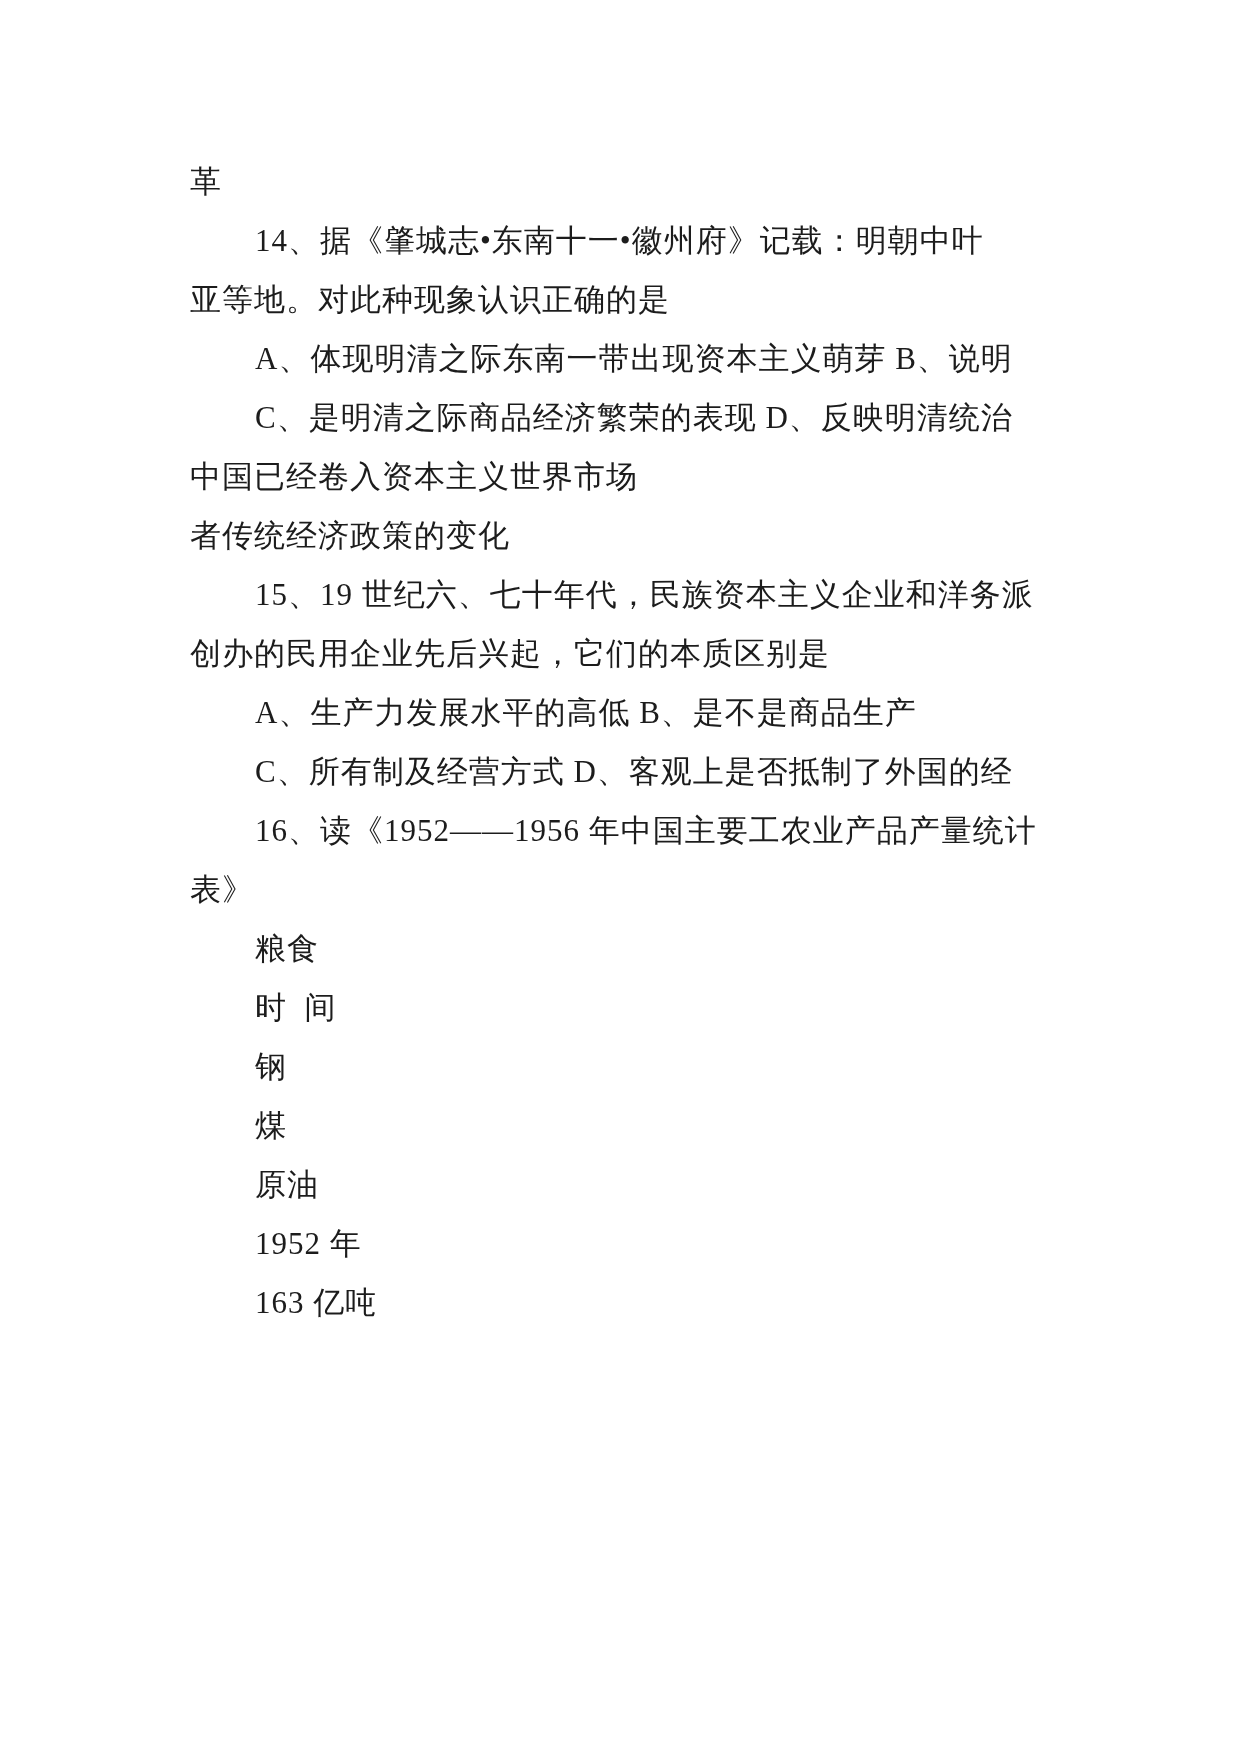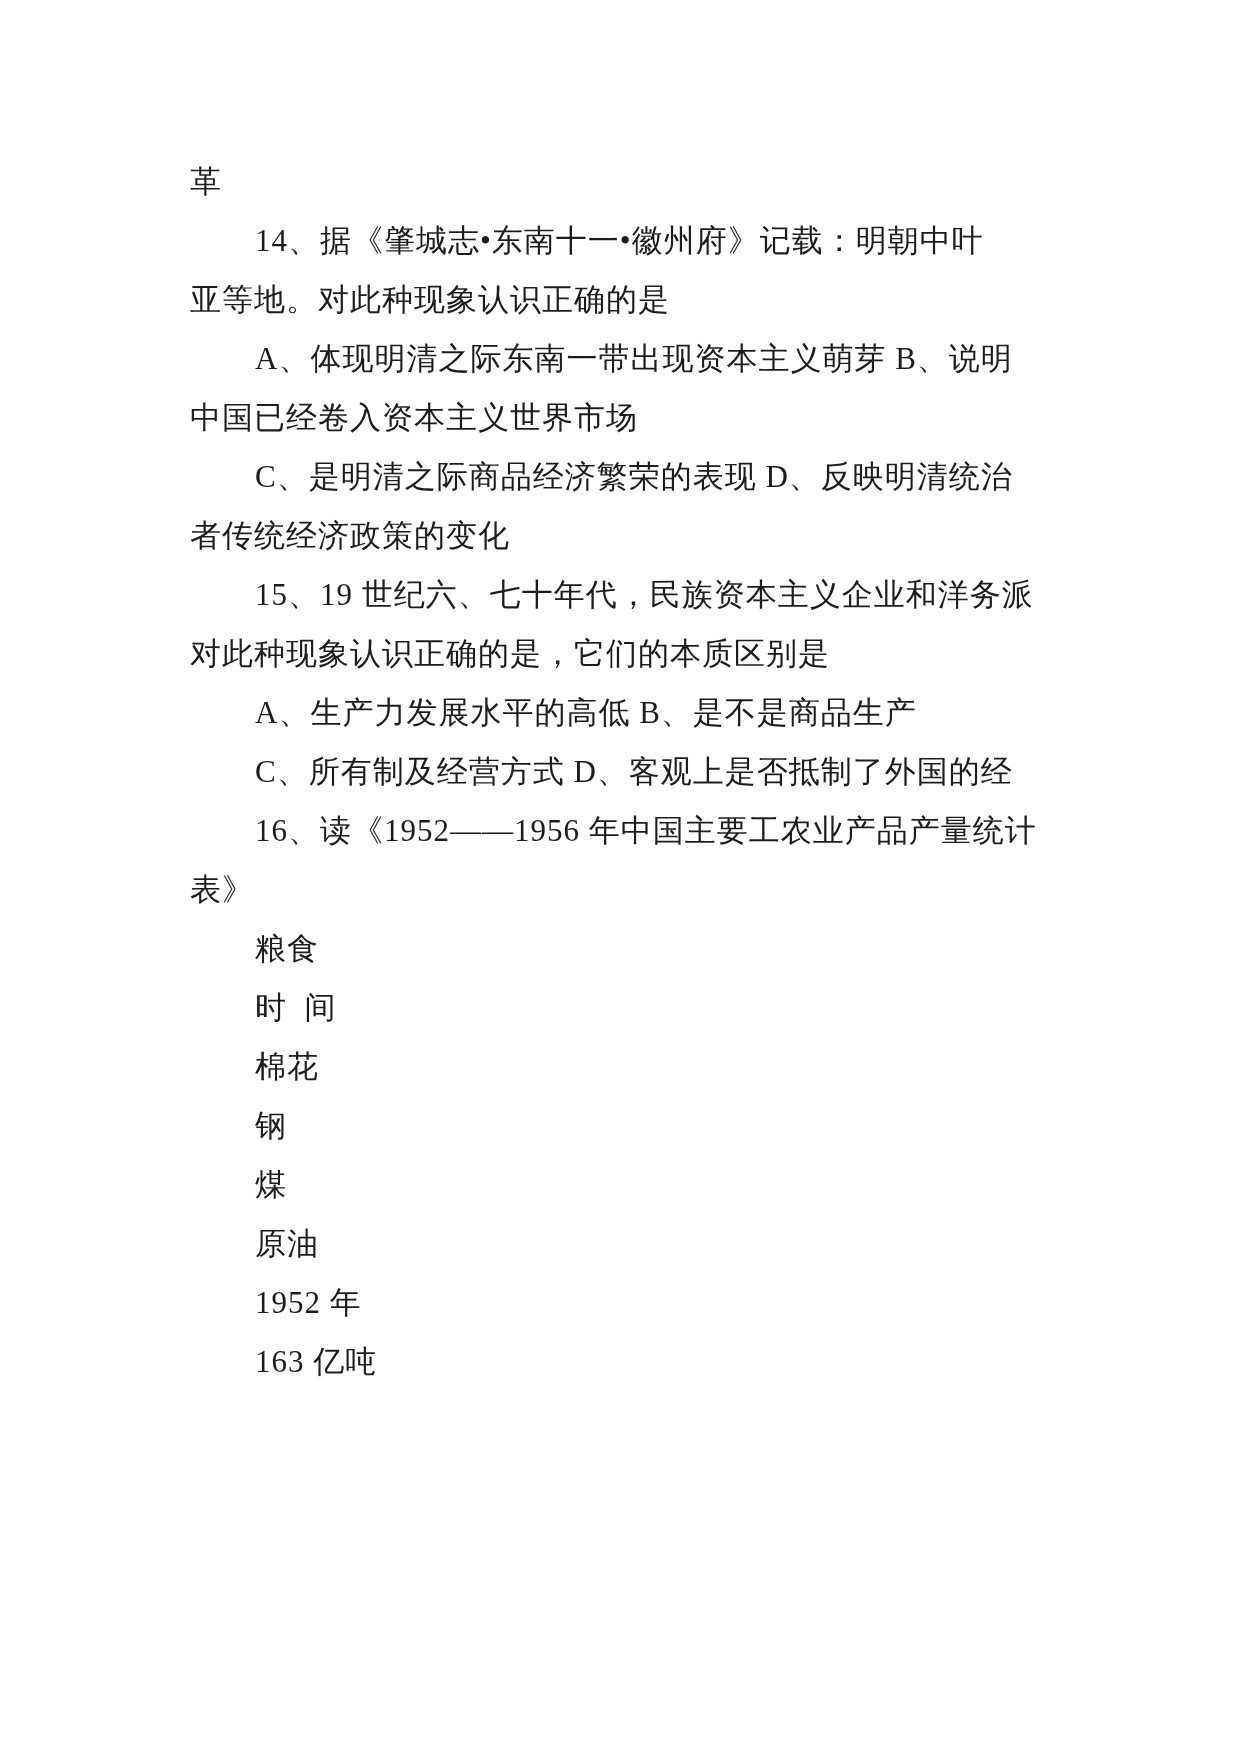--- a/index.html
+++ b/index.html
@@ -36,31 +36,30 @@
 </style>
 </head>
 <body>
 
 <div class="page">
   <div class="text-block">
     <div class="line">革</div>
     <div class="line indent">14、据《肇城志•东南十一•徽州府》记载：明朝中叶</div>
     <div class="line">亚等地。对此种现象认识正确的是</div>
     <div class="line indent">A、体现明清之际东南一带出现资本主义萌芽 B、说明</div>
+    <div class="line indent">C、是明清之际商品经济繁荣的表现 D、反映明清统治</div>
     <div class="line">中国已经卷入资本主义世界市场</div>
-    <div class="line indent">C、是明清之际商品经济繁荣的表现 D、反映明清统治</div>
     <div class="line">者传统经济政策的变化</div>
     <div class="line indent">15、19 世纪六、七十年代，民族资本主义企业和洋务派</div>
-    <div class="line">对此种现象认识正确的是，它们的本质区别是</div>
+    <div class="line">创办的民用企业先后兴起，它们的本质区别是</div>
     <div class="line indent">A、生产力发展水平的高低 B、是不是商品生产</div>
     <div class="line indent">C、所有制及经营方式 D、客观上是否抵制了外国的经</div>
     <div class="line indent">16、读《1952——1956 年中国主要工农业产品产量统计</div>
     <div class="line">表》</div>
     <div class="line indent">粮食</div>
     <div class="line indent">时  间</div>
-    <div class="line indent">棉花</div>
     <div class="line indent">钢</div>
     <div class="line indent">煤</div>
     <div class="line indent">原油</div>
     <div class="line indent">1952 年</div>
     <div class="line indent">163 亿吨</div>
   </div>
 </div>
 
 </body></html>

